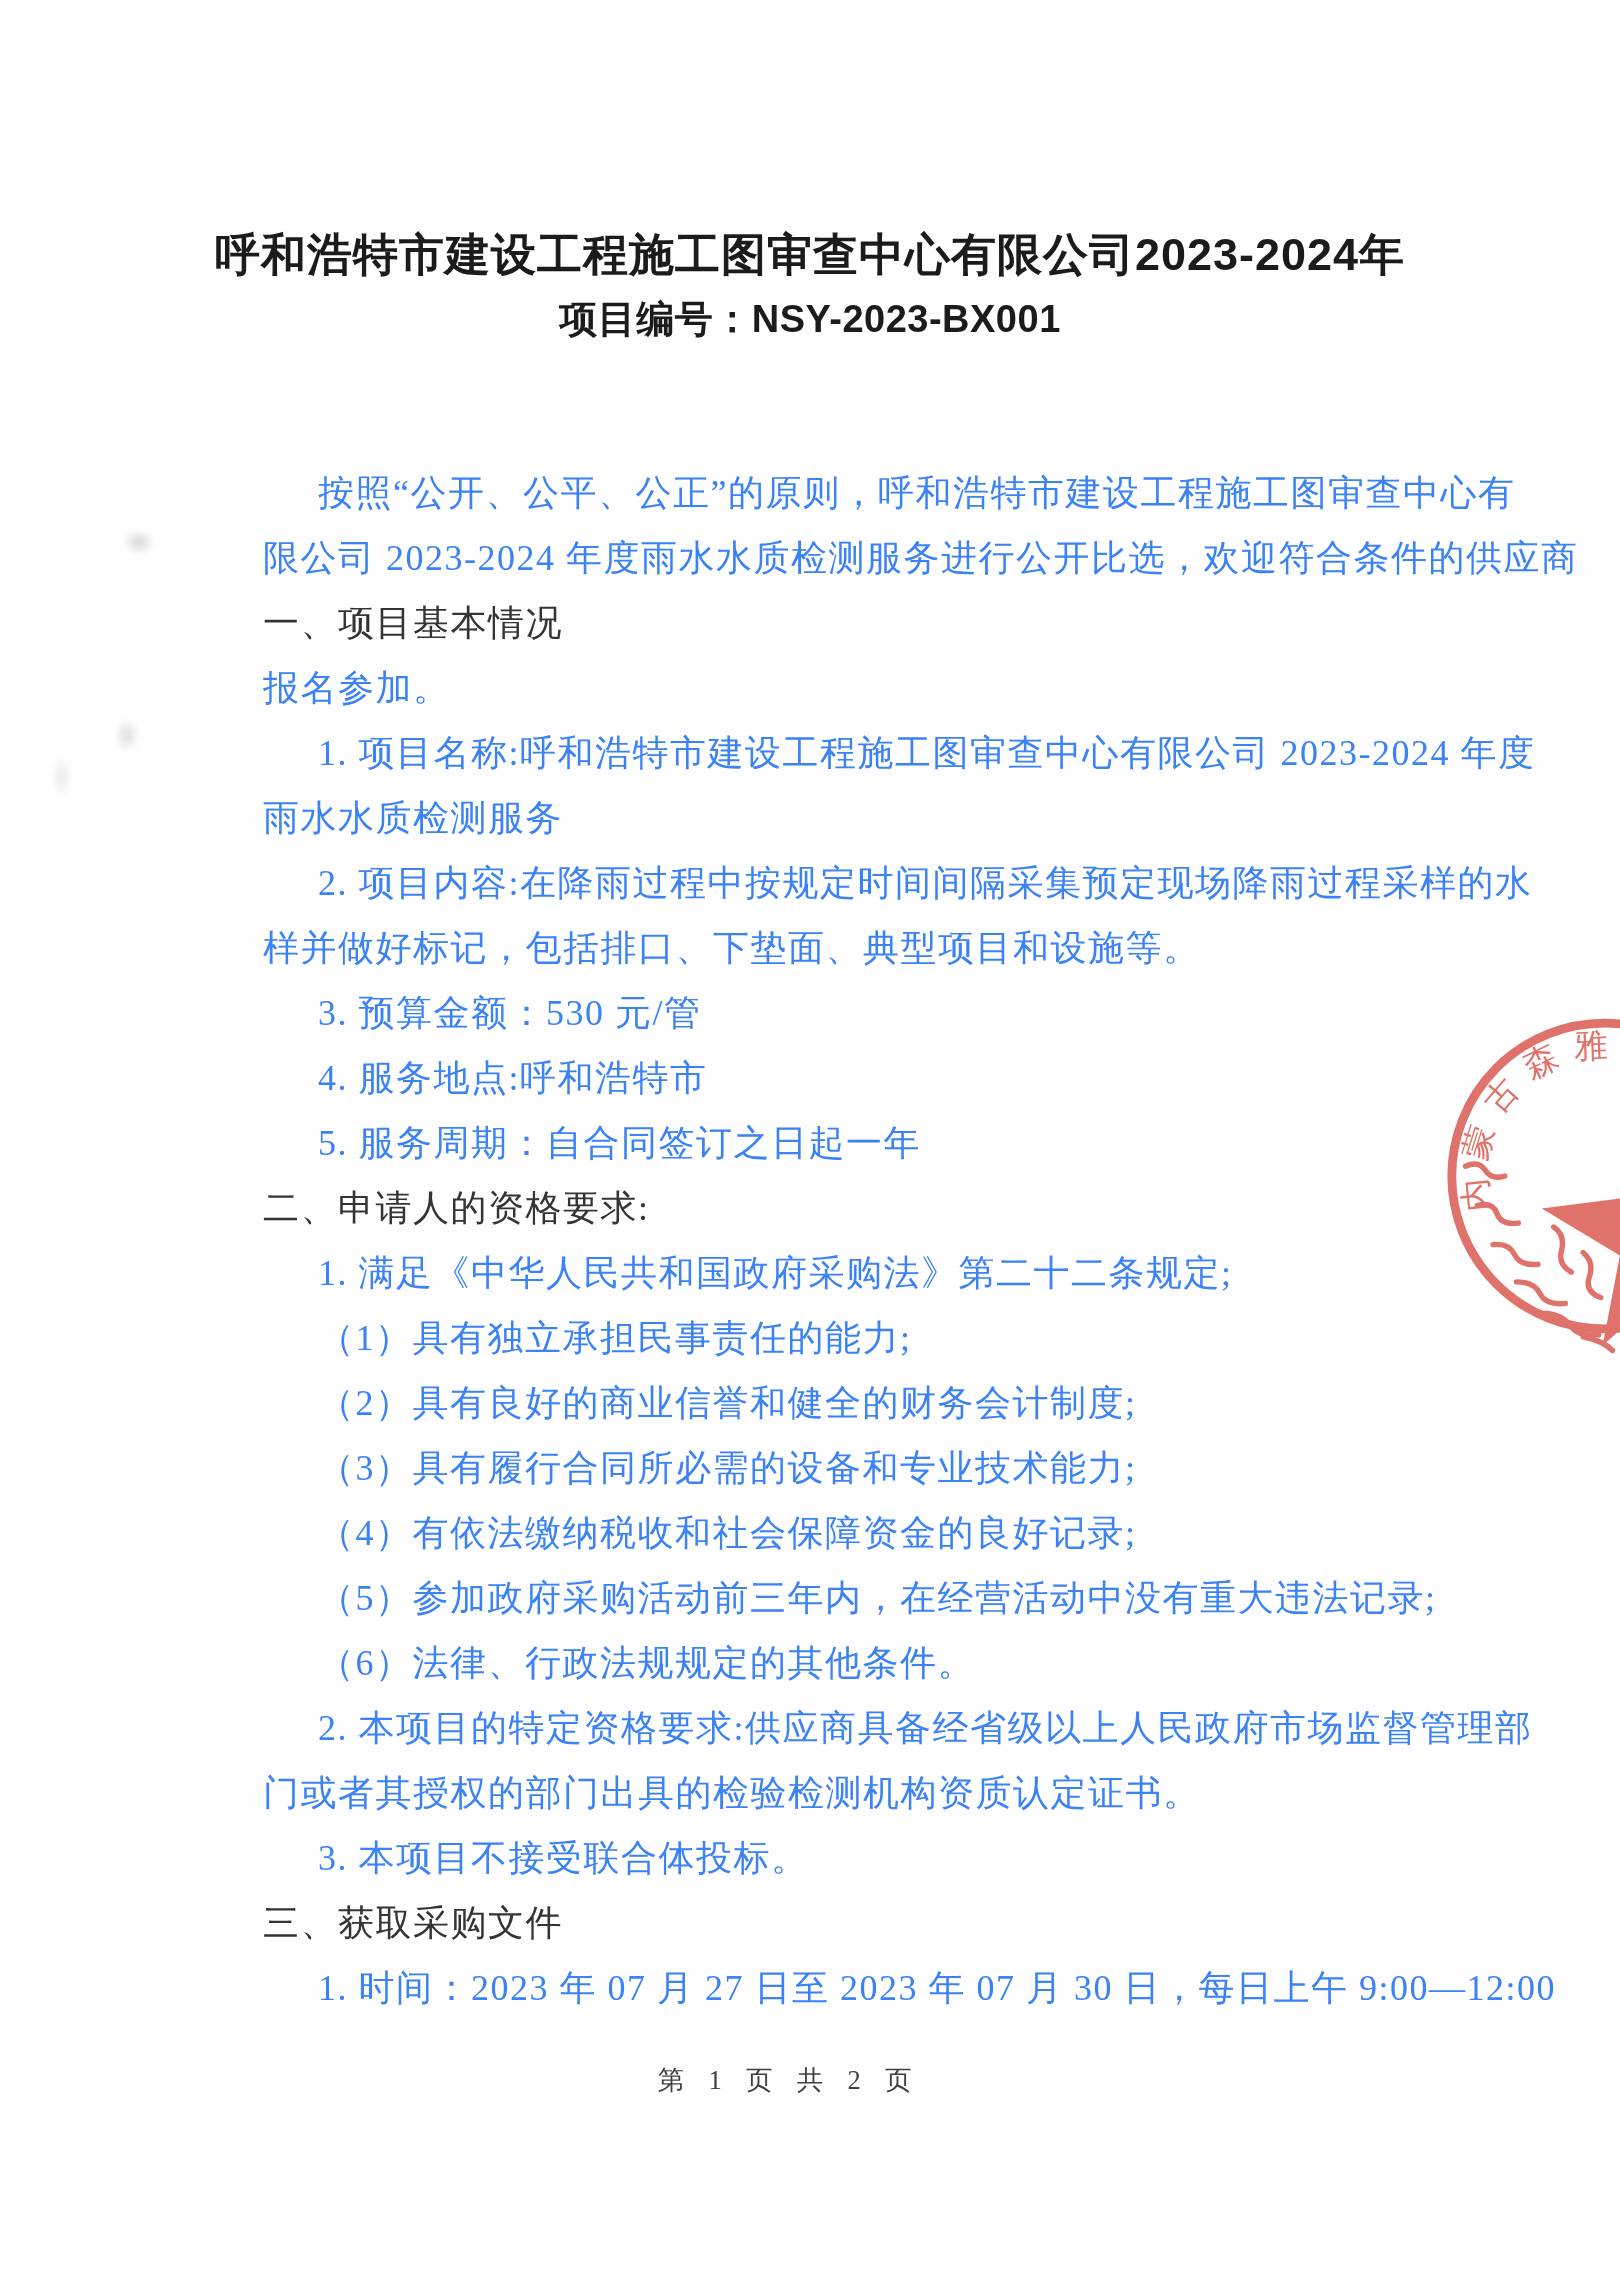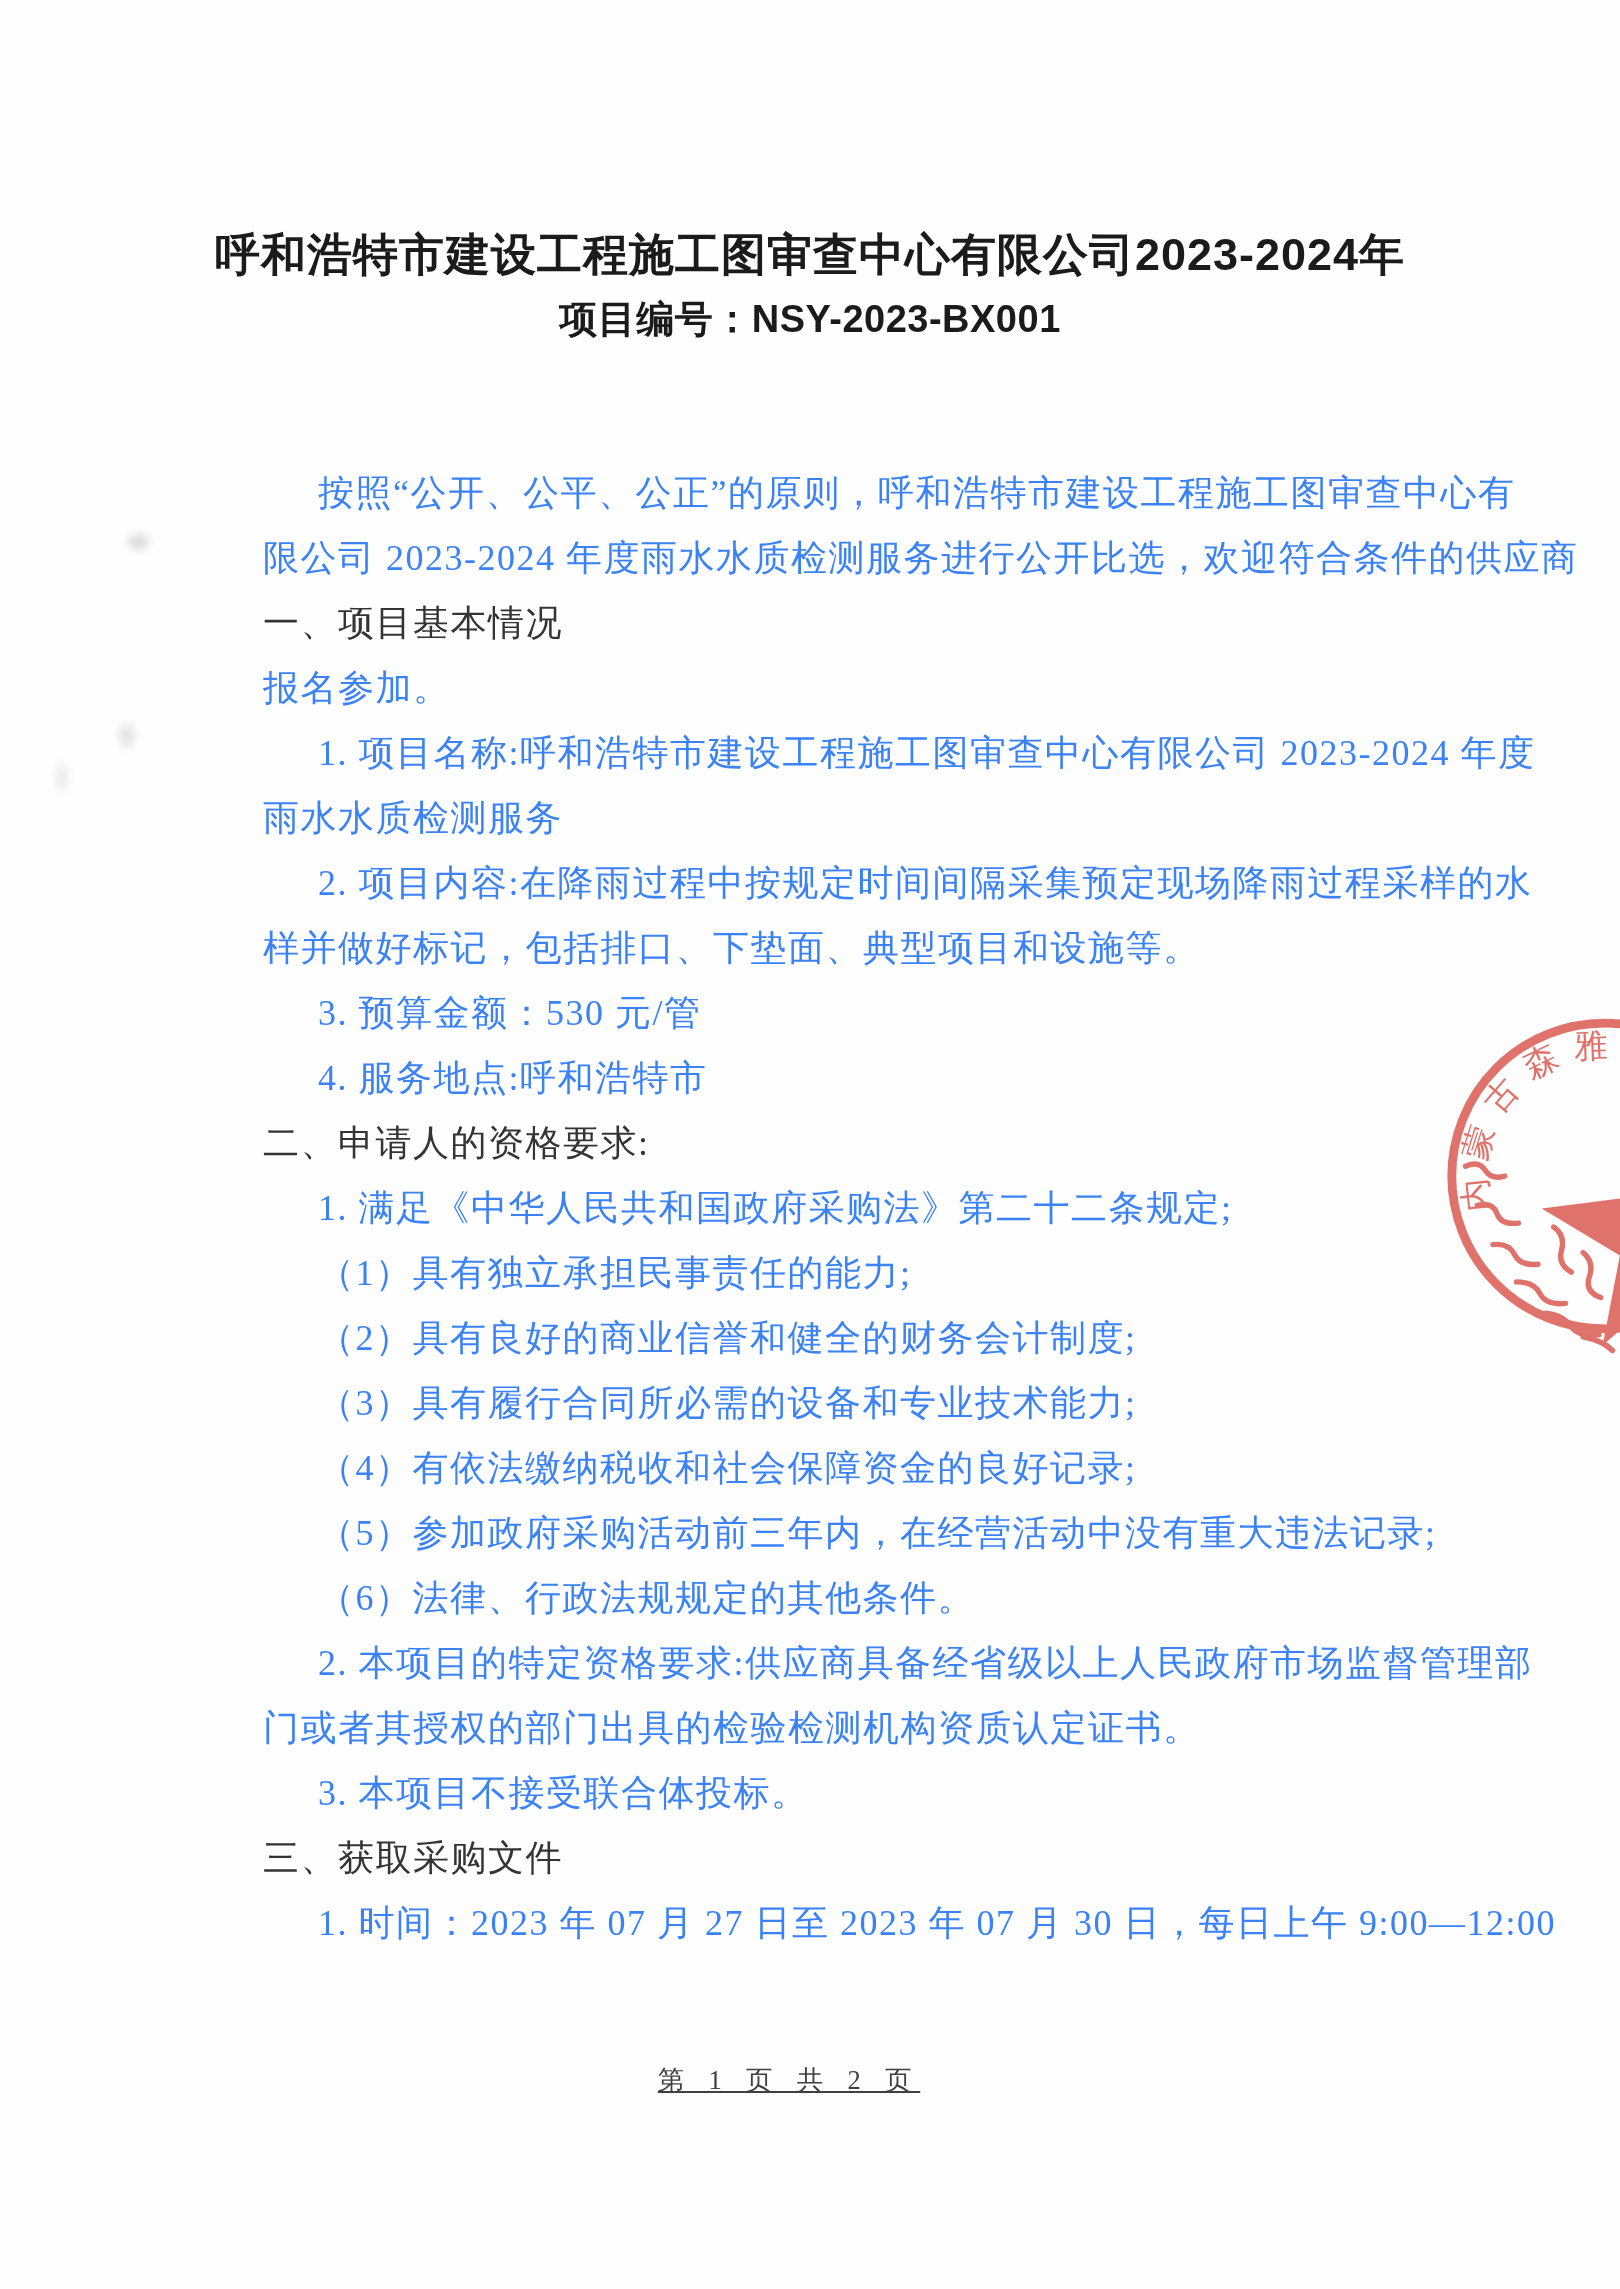--- a/index.html
+++ b/index.html
@@ -65,21 +65,20 @@
     left: 0;
     width: 100%;
     padding-right: 42px;
     box-sizing: border-box;
     text-align: center;
     font-size: 26.5px;
     line-height: 49px;
     letter-spacing: 8.8px;
     color: #3f3f3f;
     white-space: nowrap;
-    text-decoration: underline;
   }
 
   
   .seal-wrap {
     position: absolute;
     left: 1436px;
     top: 982px;
     width: 184px;   
     height: 392px;
     overflow: hidden;
@@ -110,20 +109,21 @@
     <div class="line indent">按照“公开、公平、公正”的原则，呼和浩特市建设工程施工图审查中心有</div>
     <div class="line flush">限公司 2023-2024 年度雨水水质检测服务进行公开比选，欢迎符合条件的供应商</div>
     <div class="line section">一、项目基本情况</div>
     <div class="line flush">报名参加。</div>
     <div class="line indent">1. 项目名称:呼和浩特市建设工程施工图审查中心有限公司 2023-2024 年度</div>
     <div class="line flush">雨水水质检测服务</div>
     <div class="line indent">2. 项目内容:在降雨过程中按规定时间间隔采集预定现场降雨过程采样的水</div>
     <div class="line flush">样并做好标记，包括排口、下垫面、典型项目和设施等。</div>
     <div class="line indent">3. 预算金额：530 元/管</div>
     <div class="line indent">4. 服务地点:呼和浩特市</div>
+    <div class="line indent">5. 服务周期：自合同签订之日起一年</div>
     <div class="line section">二、申请人的资格要求:</div>
     <div class="line indent">1. 满足《中华人民共和国政府采购法》第二十二条规定;</div>
     <div class="line indent">（1）具有独立承担民事责任的能力;</div>
     <div class="line indent">（2）具有良好的商业信誉和健全的财务会计制度;</div>
     <div class="line indent">（3）具有履行合同所必需的设备和专业技术能力;</div>
     <div class="line indent">（4）有依法缴纳税收和社会保障资金的良好记录;</div>
     <div class="line indent">（5）参加政府采购活动前三年内，在经营活动中没有重大违法记录;</div>
     <div class="line indent">（6）法律、行政法规规定的其他条件。</div>
     <div class="line indent">2. 本项目的特定资格要求:供应商具备经省级以上人民政府市场监督管理部</div>
     <div class="line flush">门或者其授权的部门出具的检验检测机构资质认定证书。</div>

